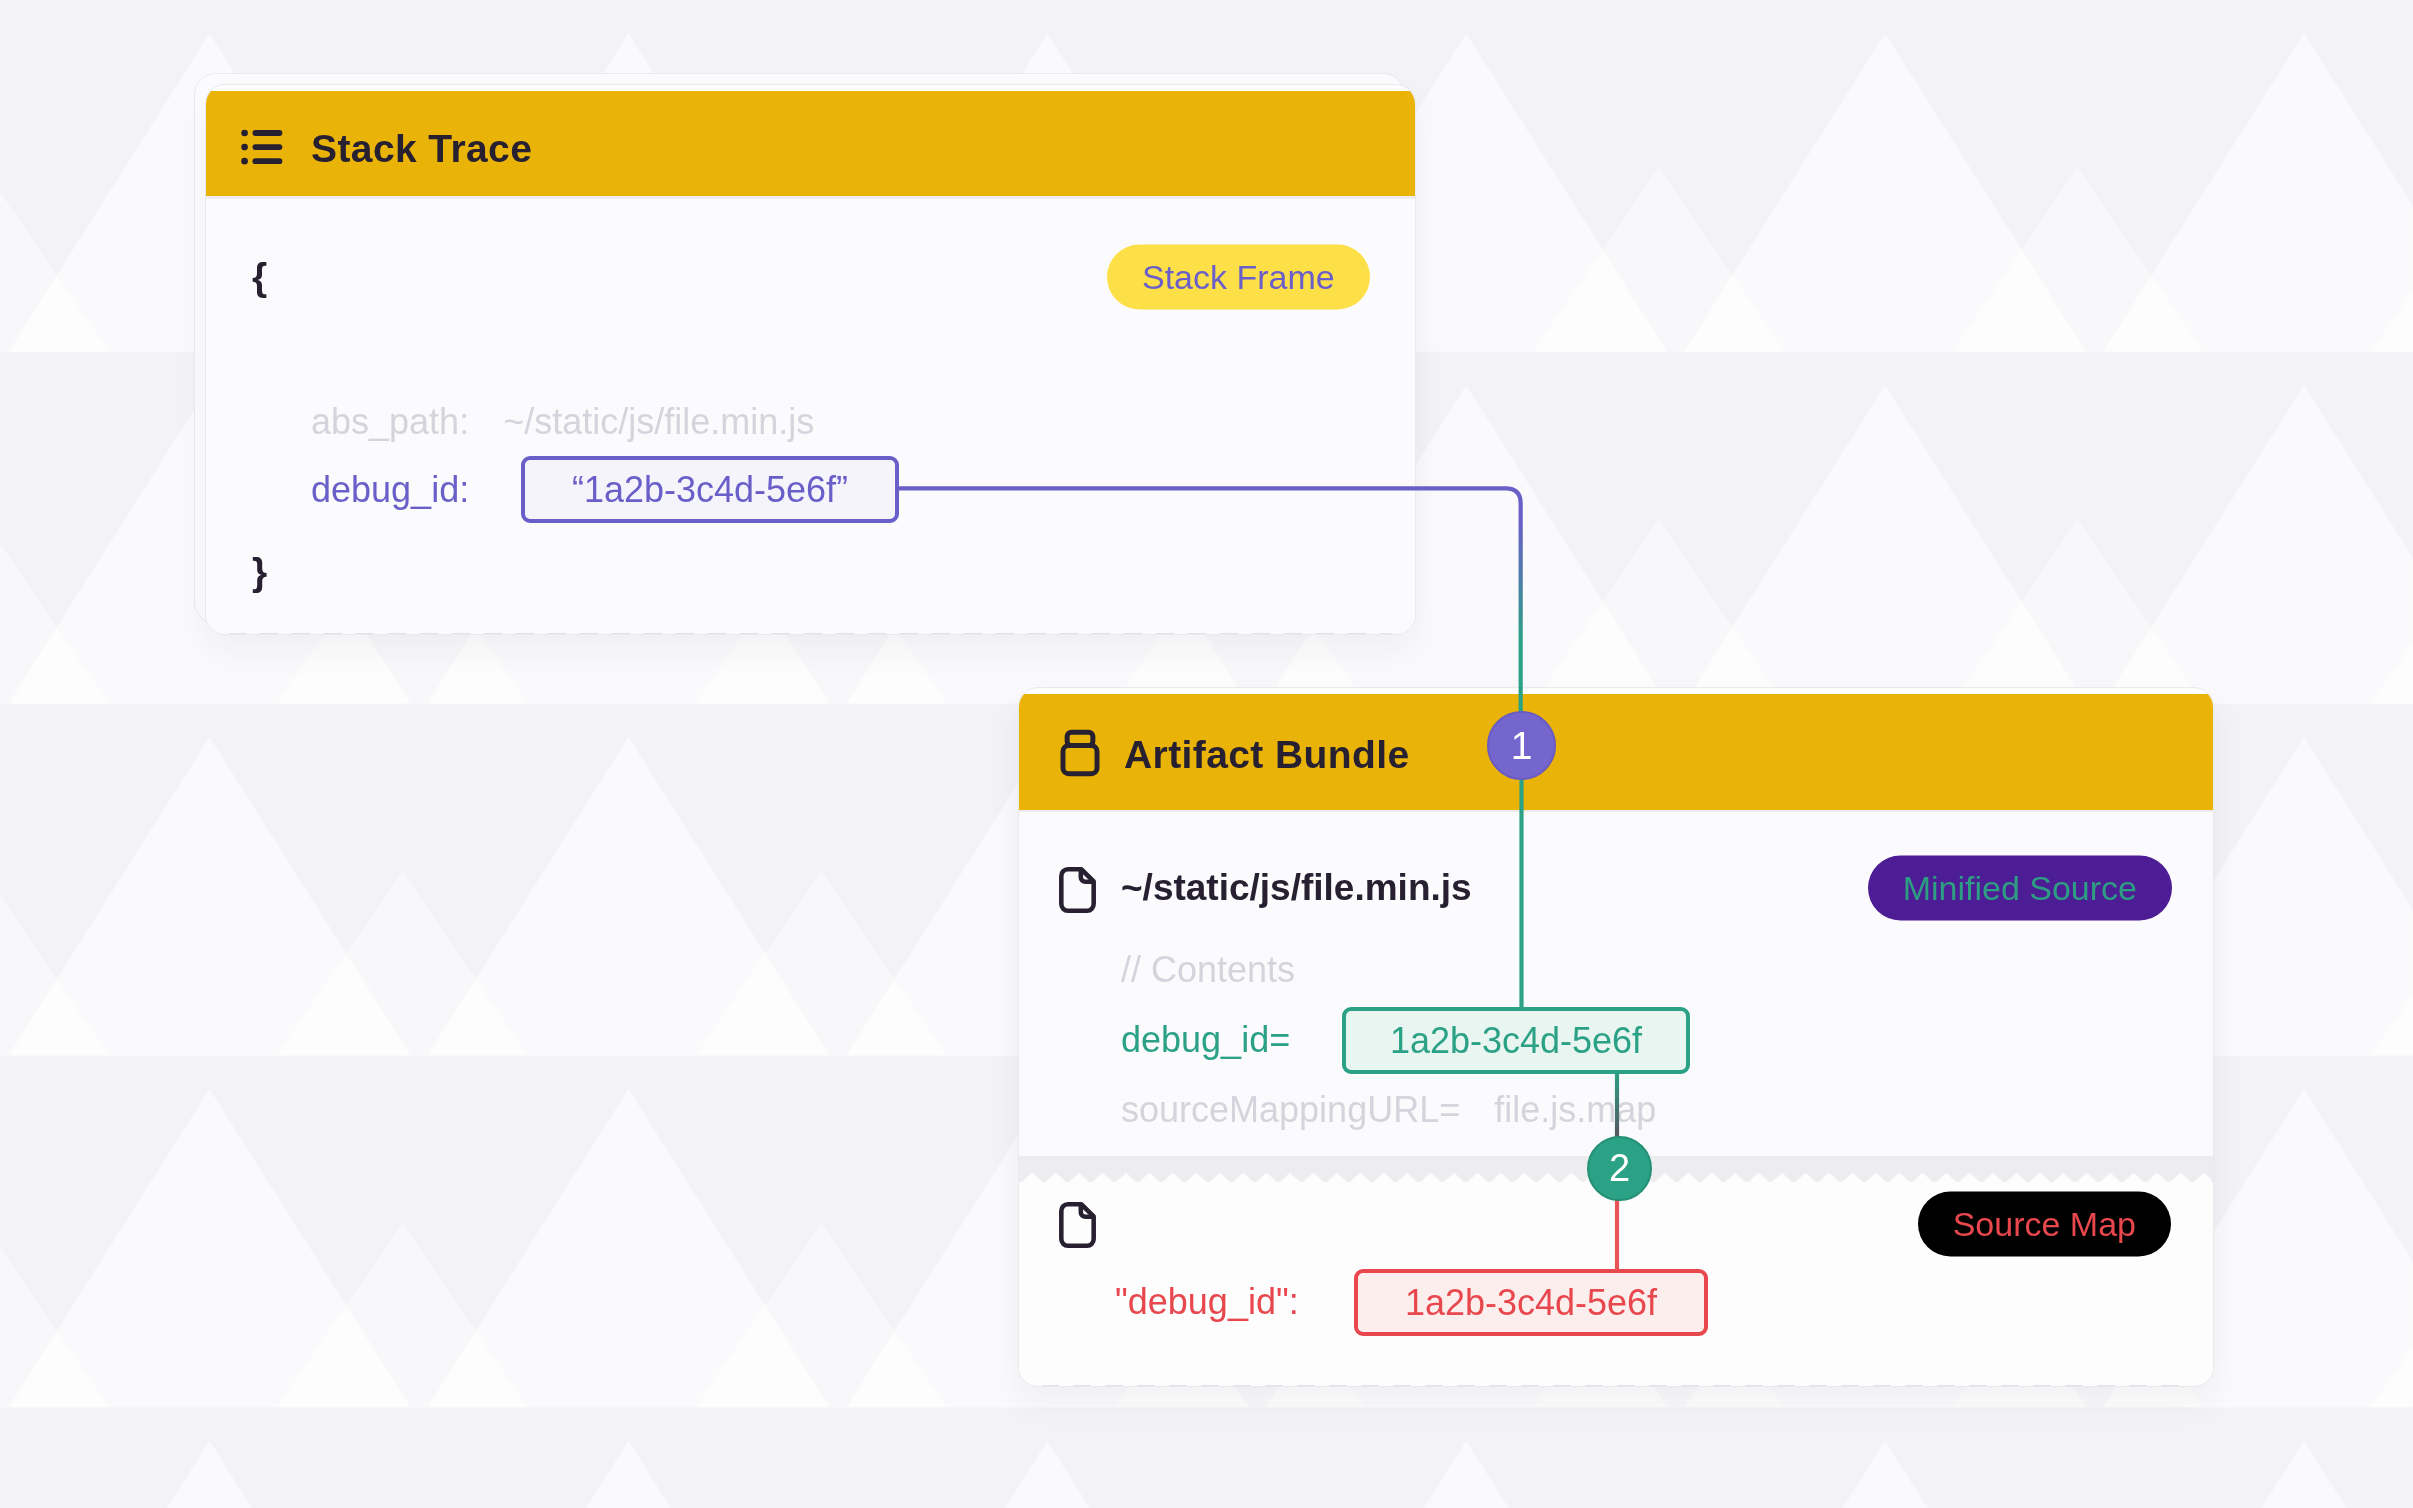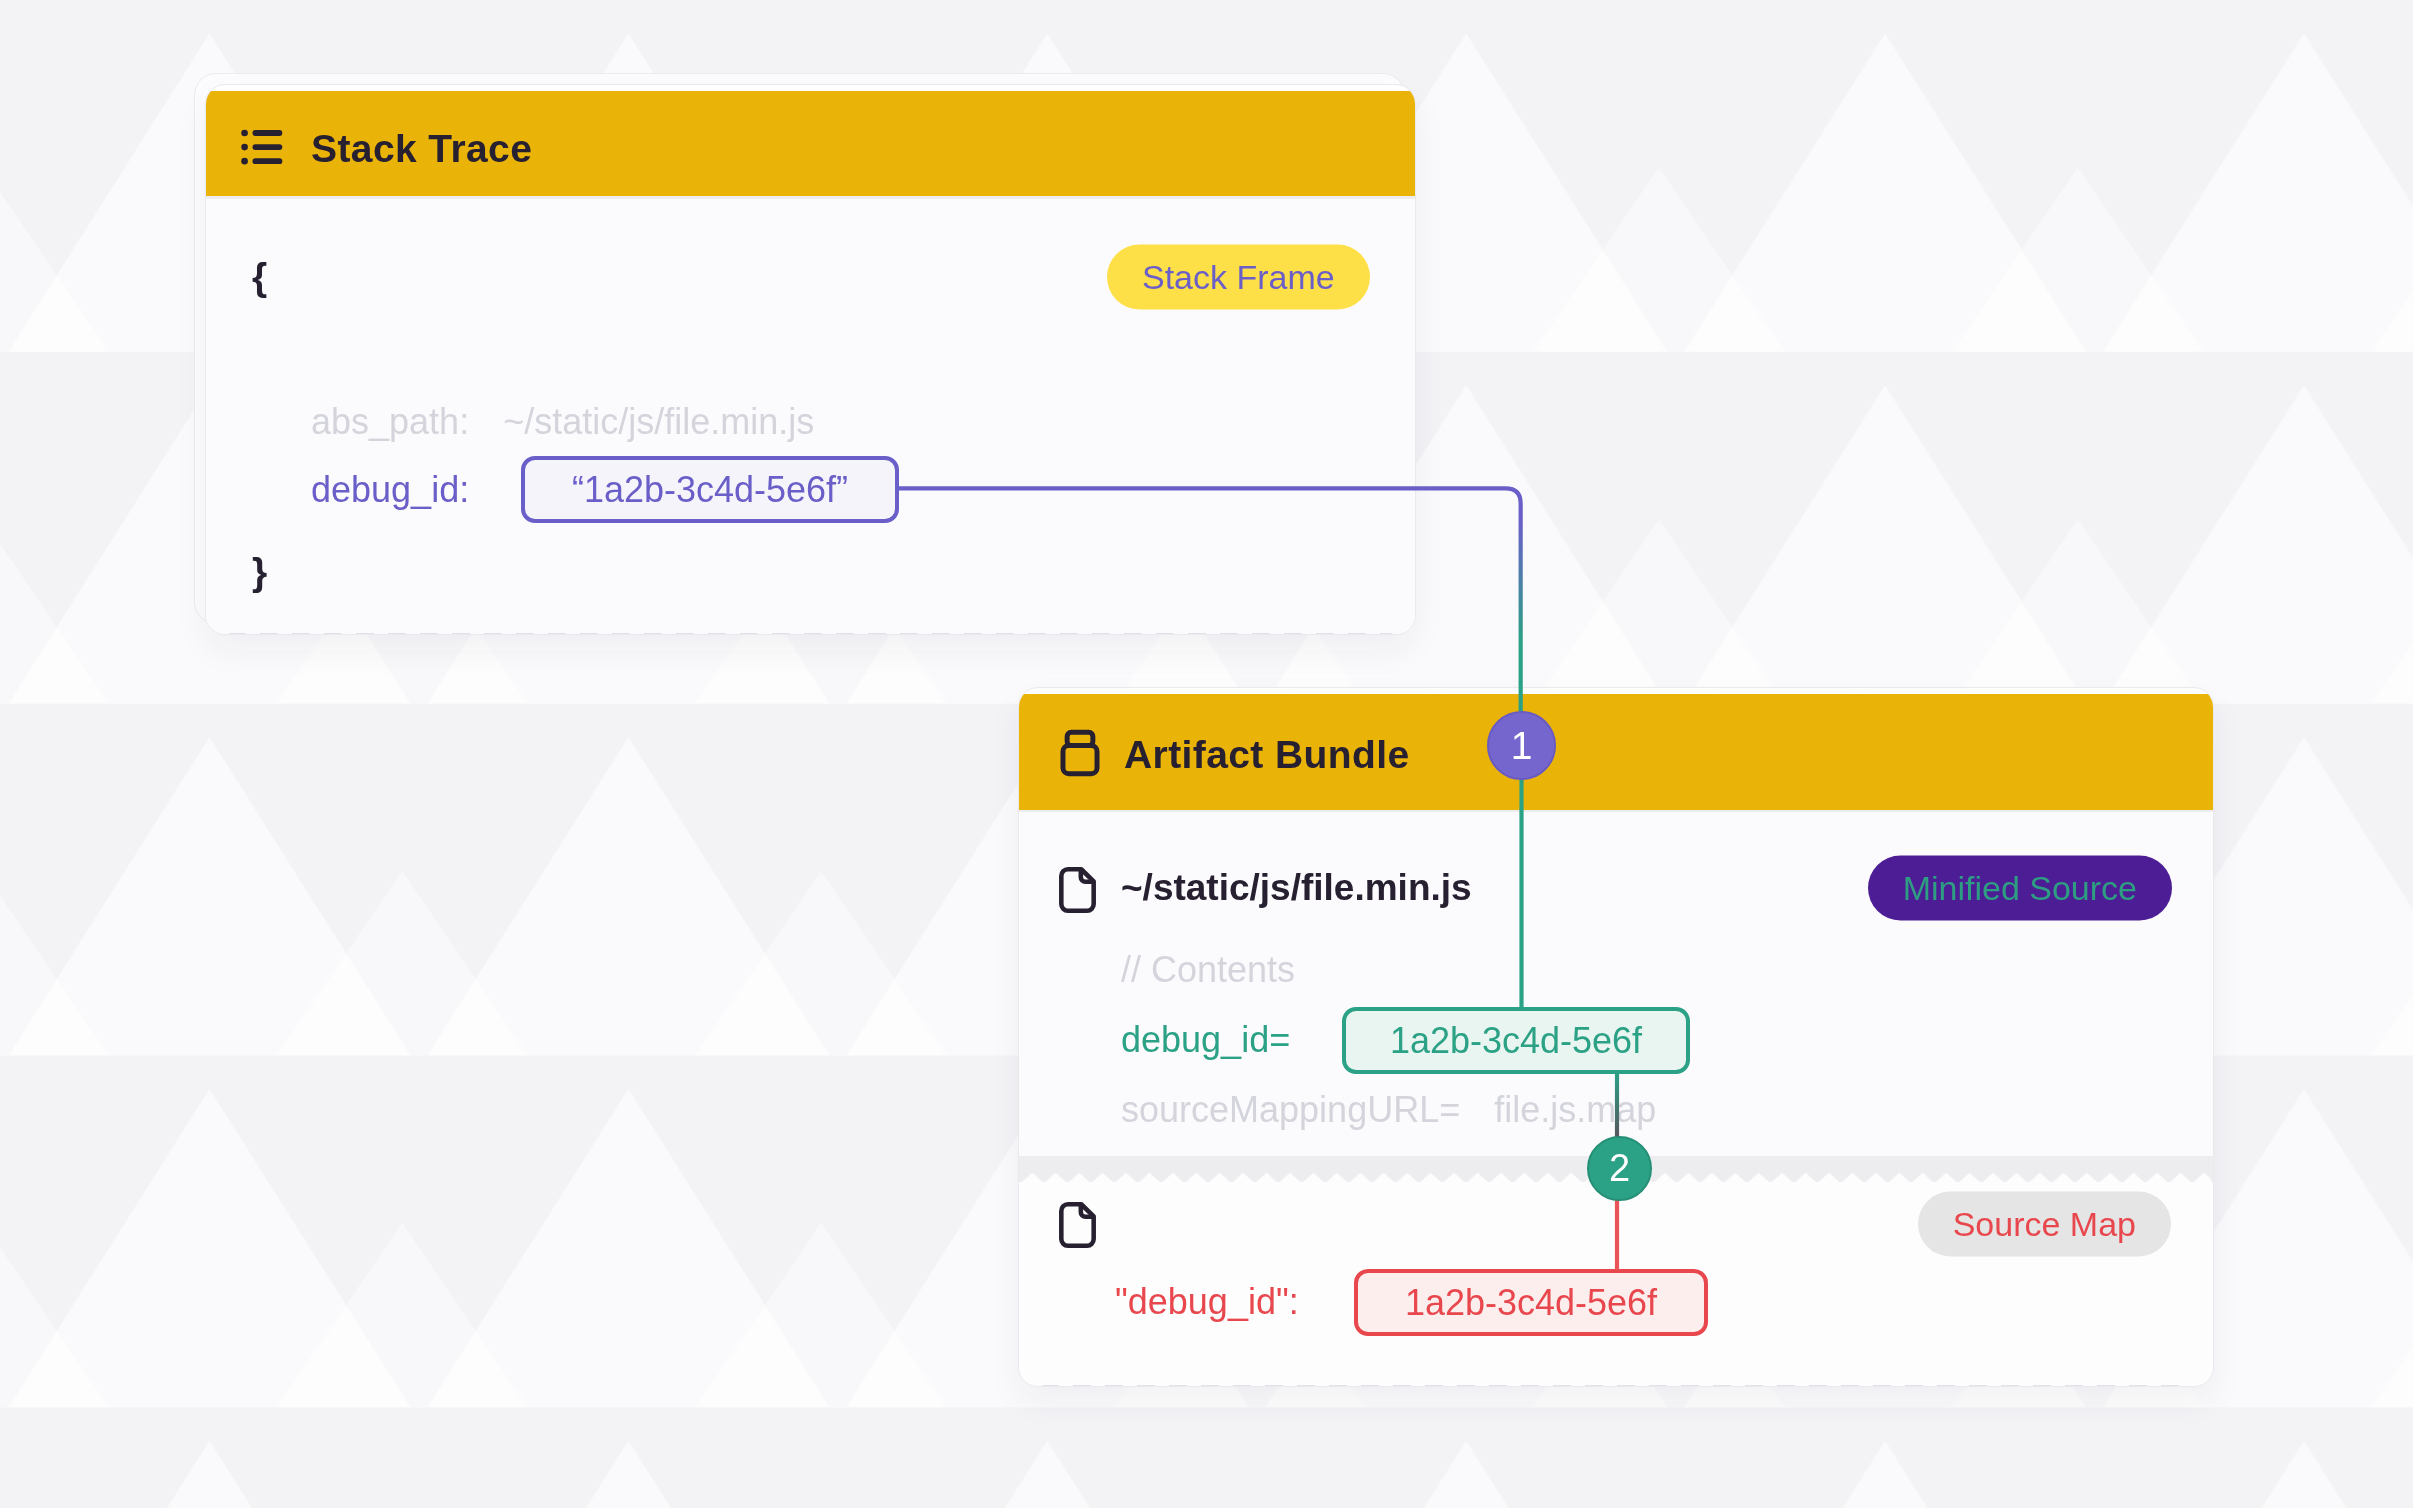--- a/index.html
+++ b/index.html
@@ -50,34 +50,34 @@
   .muted { color:#d4d4dc; }
   .muted .val { margin-left:34px; }
   .brace { font-size:39px; font-weight:600; color:#262030; }
   .purple-text { color:#6a5ec8; }
   .teal-text { color:#2ba185; }
   .red-text { color:#e8484d; }
   .file-line { font-size:37px; font-weight:600; color:#262030; }
 
   .vbox {
     position:absolute; display:flex; align-items:center; justify-content:center;
-    border-radius:14px; font-size:36px; font-weight:500; white-space:nowrap; z-index:3;
+    border-radius:9px; font-size:36px; font-weight:500; white-space:nowrap; z-index:3;
   }
   .vbox.purple { border:4.2px solid #6a5ec8; background:#f5f4fb; color:#6a5ec8; }
   .vbox.green  { border:4.2px solid #2ba185; background:#e9f5f0; color:#2ba185; }
   .vbox.red    { border:4.2px solid #e8484d; background:#fdeeee; color:#e8484d; }
 
   .pill {
     position:absolute; display:inline-flex; align-items:center;
     height:65px; padding:0 35px; border-radius:34px;
     font-size:34px; font-weight:500; transform:translateY(-50%); white-space:nowrap;
   }
   .pill.lavender { background:#fde047; color:#6a5ec8; }
   .pill.mint     { background:#4c1d95; color:#2e9e82; }
-  .pill.rose     { background:#e5e5e5; color:#e8484d; }
+  .pill.rose     { background:#000000; color:#e8484d; }
 
   .tear { position:absolute; left:0; right:0; height:27px; background:#ededf0; }
   .tear svg { position:absolute; left:0; bottom:0; width:100%; height:13.4px; }
 
   
   svg.connectors { position:absolute; inset:0; width:100%; height:100%; z-index:5; pointer-events:none; }
   .step-circle {
     position:absolute; z-index:6; border-radius:50%;
     display:flex; align-items:center; justify-content:center;
     color:#fff; font-weight:500;

